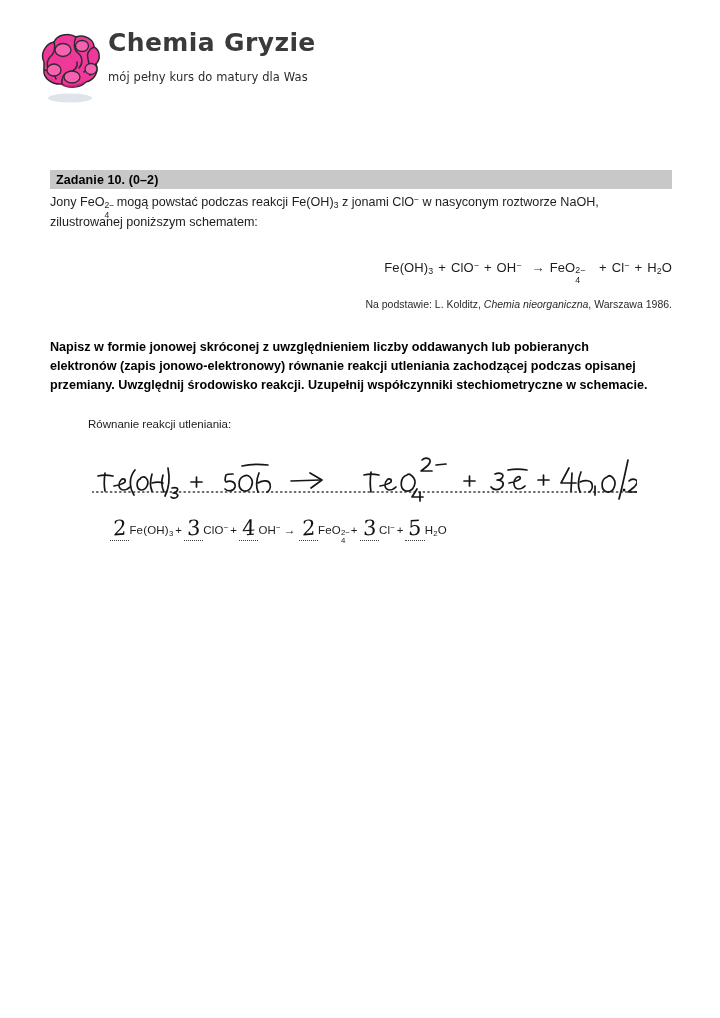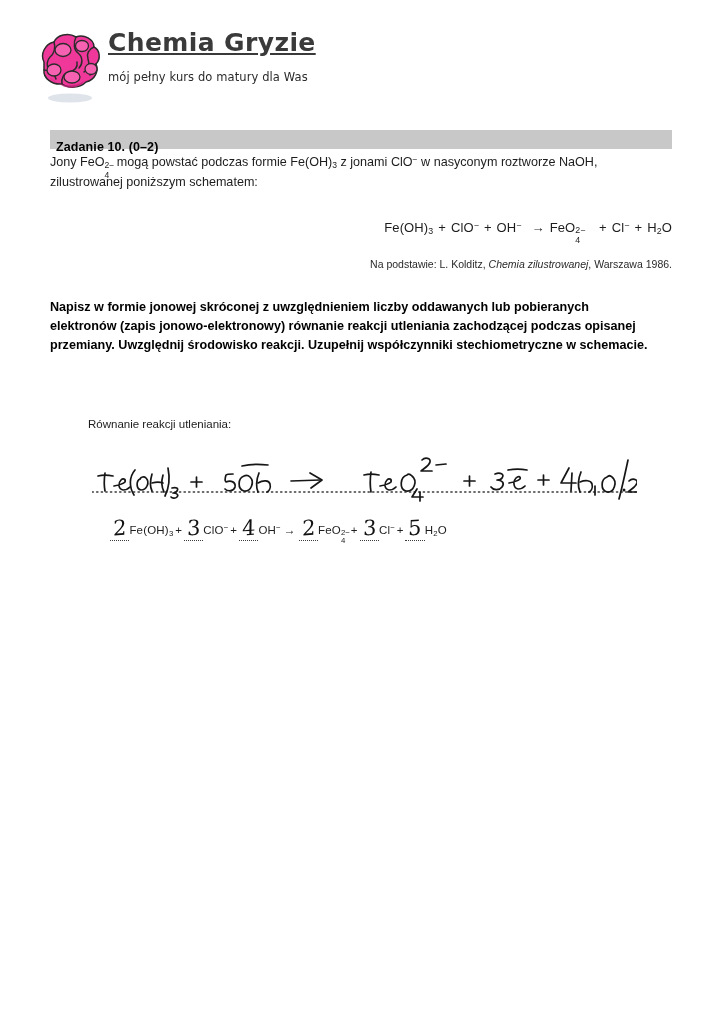--- a/index.html
+++ b/index.html
@@ -32,21 +32,20 @@
     left: 78px; top: 8px;
   }
   #brand-title {
     font-family: "DejaVu Sans", sans-serif;
     font-size: 25px;
     font-weight: 700;
     color: #3a3a3a;
     letter-spacing: 0.4px;
     line-height: 1.05;
     white-space: nowrap;
-    text-decoration: underline;
   }
   #brand-subtitle {
     font-family: "DejaVu Sans", sans-serif;
     font-size: 11.5px;
     font-weight: 400;
     color: #2b2b2b;
     margin-top: 14px;
     letter-spacing: 0.1px;
     white-space: nowrap;
   }
@@ -55,25 +54,26 @@
   #exam {
     position: absolute;
     left: 50px; top: 130px;
     width: 622px;
   }
 
   #task-header-bar {
     background: #c8c8c8;
     height: 19px;
     line-height: 19px;
-    padding: 8px 0 0 6px;
+    padding: 1px 0 0 6px;
     font-size: 12.5px;
     font-weight: 700;
     color: #000;
     letter-spacing: 0.1px;
+    margin-top: 40px;
   }
 
   .body-text {
     font-size: 12.6px;
     line-height: 1.55;
     color: #1d1d1d;
     margin-top: 4px;
   }
   .body-text.intro { width: 615px; }
 
@@ -221,29 +221,29 @@
 
 </div>
 
 <div id="exam">
 
   <div id="task-header-bar">
     <span>Zadanie 10. (0–2)</span>
   </div>
 
   <div class="body-text intro">
-    <span>Jony FeO</span><span class="stacked"><span class="sup-part">2−</span><span class="sub-part">4</span></span><span> mogą powstać podczas formie Fe(OH)</span><sub>3</sub><span> z jonami ClO</span><sup>−</sup><span>  w nasyconym roztworze NaOH, zilustrowanej poniższym schematem:</span>
+    <span>Jony FeO</span><span class="stacked"><span class="sup-part">2−</span><span class="sub-part">4</span></span><span> mogą powstać podczas reakcji Fe(OH)</span><sub>3</sub><span> z jonami ClO</span><sup>−</sup><span>  w nasyconym roztworze NaOH, zilustrowanej poniższym schematem:</span>
   </div>
 
   <div id="scheme-equation">
     <span>Fe(OH)</span><sub>3</sub><span class="gap"></span><span>+</span><span class="gap"></span><span>ClO</span><sup>−</sup><span class="gap"></span><span>+</span><span class="gap"></span><span>OH</span><sup>−</sup><span class="gap"></span><span class="gap"></span><span>→</span><span class="gap"></span><span>FeO</span><span class="stacked"><span class="sup-part">2−</span><span class="sub-part">4</span></span><span class="gap"></span><span class="gap"></span><span class="gap"></span><span>+</span><span class="gap"></span><span>Cl</span><sup>−</sup><span class="gap"></span><span>+</span><span class="gap"></span><span>H</span><sub>2</sub><span>O</span>
   </div>
 
   <div id="source-note">
-    <span>Na podstawie: L. Kolditz, </span><span class="it">Chemia zilustrowanej</span><span>, Warszawa 1986.</span>
+    <span>Na podstawie: L. Kolditz, </span><span class="it">Chemia nieorganiczna</span><span>, Warszawa 1986.</span>
   </div>
 
   <div id="instruction">
     <span>Napisz w </span><span class="u">formie jonowej skróconej</span><span> z uwzględnieniem liczby oddawanych lub pobieranych elektronów (zapis jonowo-elektronowy) równanie reakcji utleniania zachodzącej podczas opisanej przemiany. Uwzględnij środowisko reakcji. Uzupełnij współczynniki stechiometryczne w schemacie.</span>
   </div>
 
 </div>
 
 <div id="answer-area">
 

